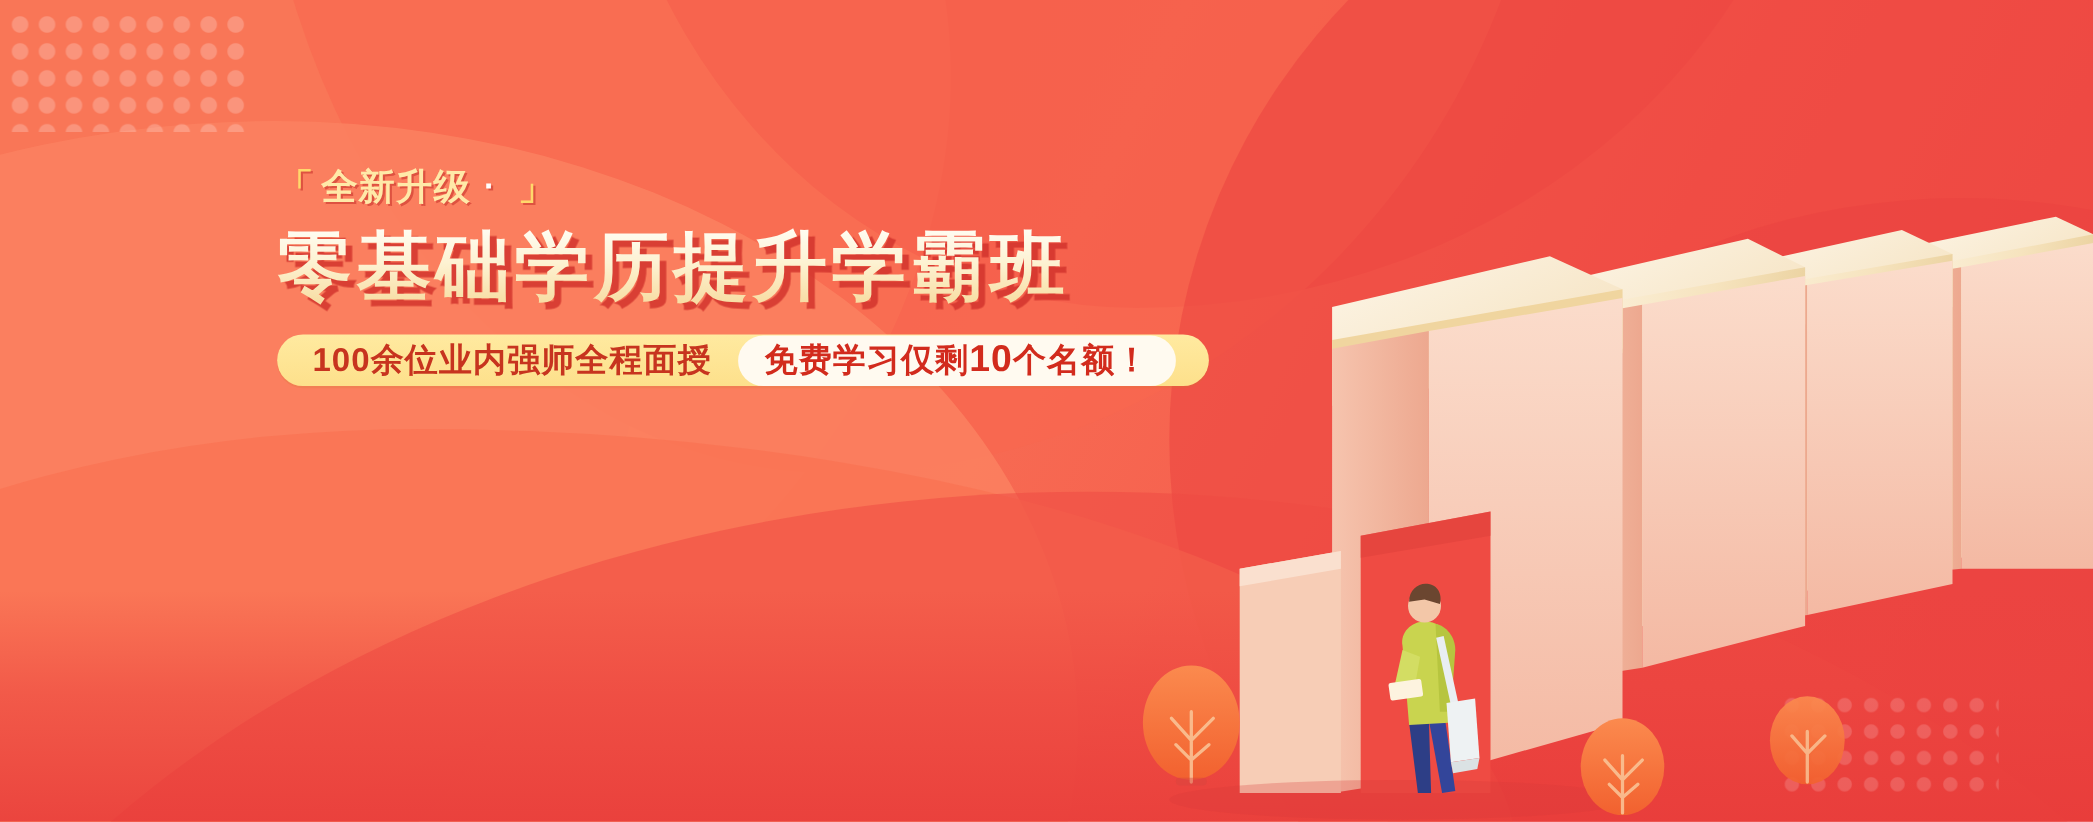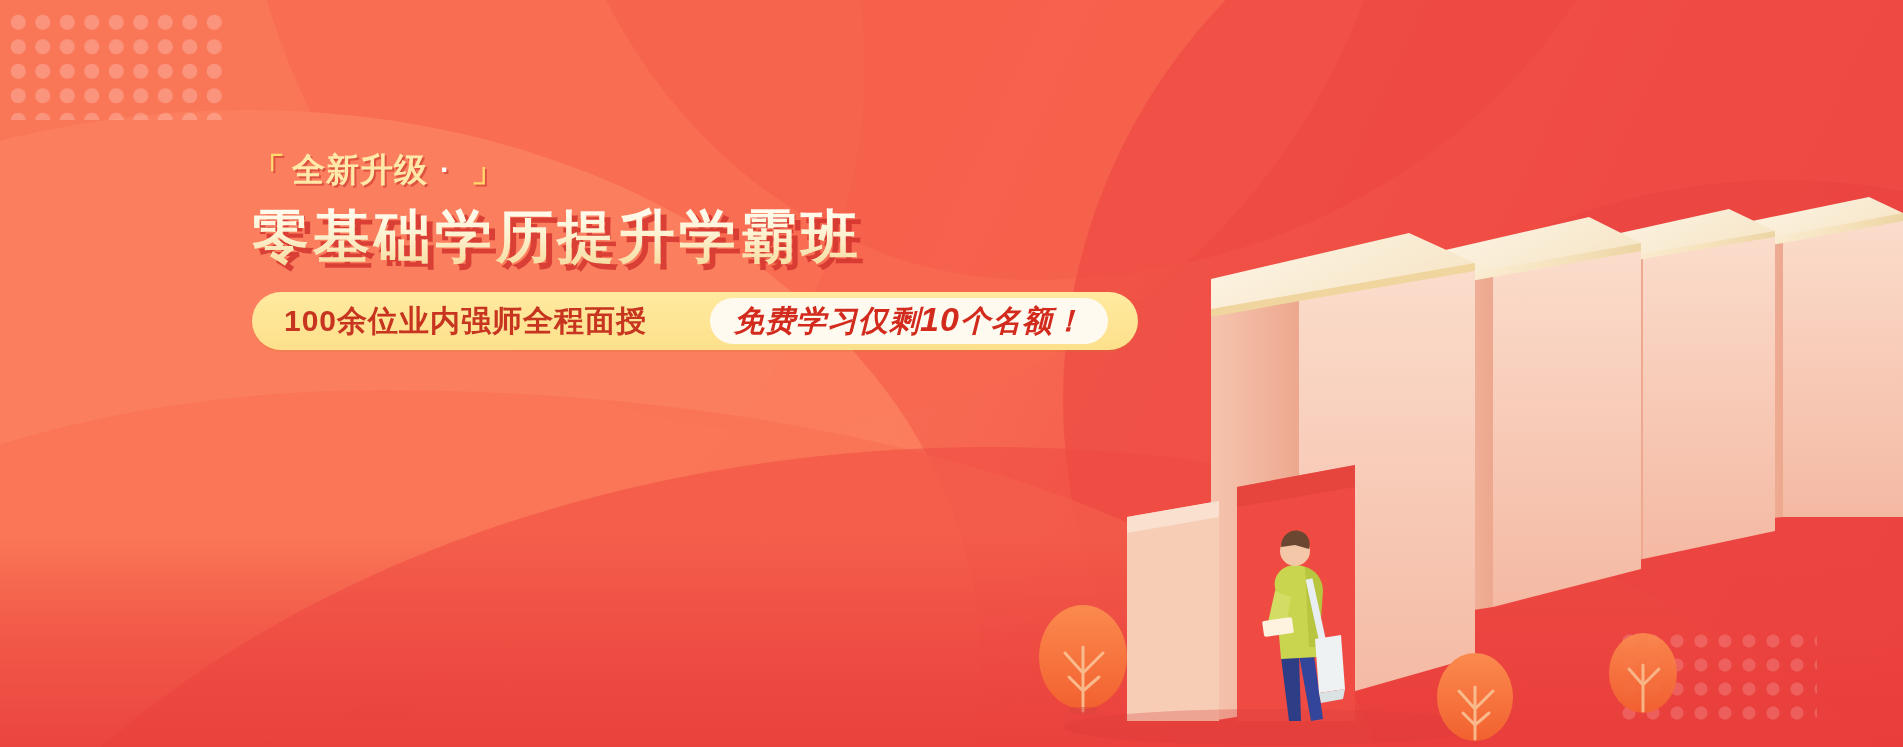--- a/index.html
+++ b/index.html
@@ -125,44 +125,43 @@
   .eyebrow .dot-sep{
     color:#ffffff;
     padding:0 12px;
     font-size:30px;
   }
   .eyebrow .b-left{margin-right:6px;}
   .eyebrow .b-right{margin-left:8px;}
 
   .headline{
     margin-top:12px;
-    font-size:57px;
+    font-size:68px;
     line-height:1.06;
     font-weight:700;
     letter-spacing:4px;
     white-space:nowrap;
     color:#fdf0cf;
     background:linear-gradient(180deg,#fffdf4 0%,#fdf2d2 46%,#f7dca0 100%);
     -webkit-background-clip:text;
     background-clip:text;
     -webkit-text-fill-color:transparent;
     filter:drop-shadow(6px 6px 0 rgba(210,52,45,.85));
   }
 
   .tagline{
     margin-top:26px;
     display:inline-flex;
     align-items:center;
-    height:58px;
+    height:47px;
     padding:0 30px 0 32px;
     border-radius:34px;
     background:linear-gradient(180deg,#ffeaa0 0%,#fde08b 100%);
     white-space:nowrap;
     box-shadow:0 2px 0 rgba(205,120,40,.18);
-    gap:39px;
   }
   .tag-a{
     font-size:30px;
     font-weight:700;
     color:#c7341f;
     letter-spacing:1px;
   }
   .tag-pill{
     margin-left:24px;
     display:inline-flex;
@@ -170,21 +169,20 @@
     height:46px;
     padding:0 24px;
     border-radius:26px;
     background:#fffaf0;
   }
   .tag-b{
     font-size:30px;
     font-weight:700;
     color:#d22b1d;
     letter-spacing:1px;
-    font-style:italic;
   }
   .tag-b .num{font-size:34px;}
 
   
   .illus{
     position:absolute;
     right:0;bottom:0;
     width:880px;height:560px;
     z-index:10;
   }

